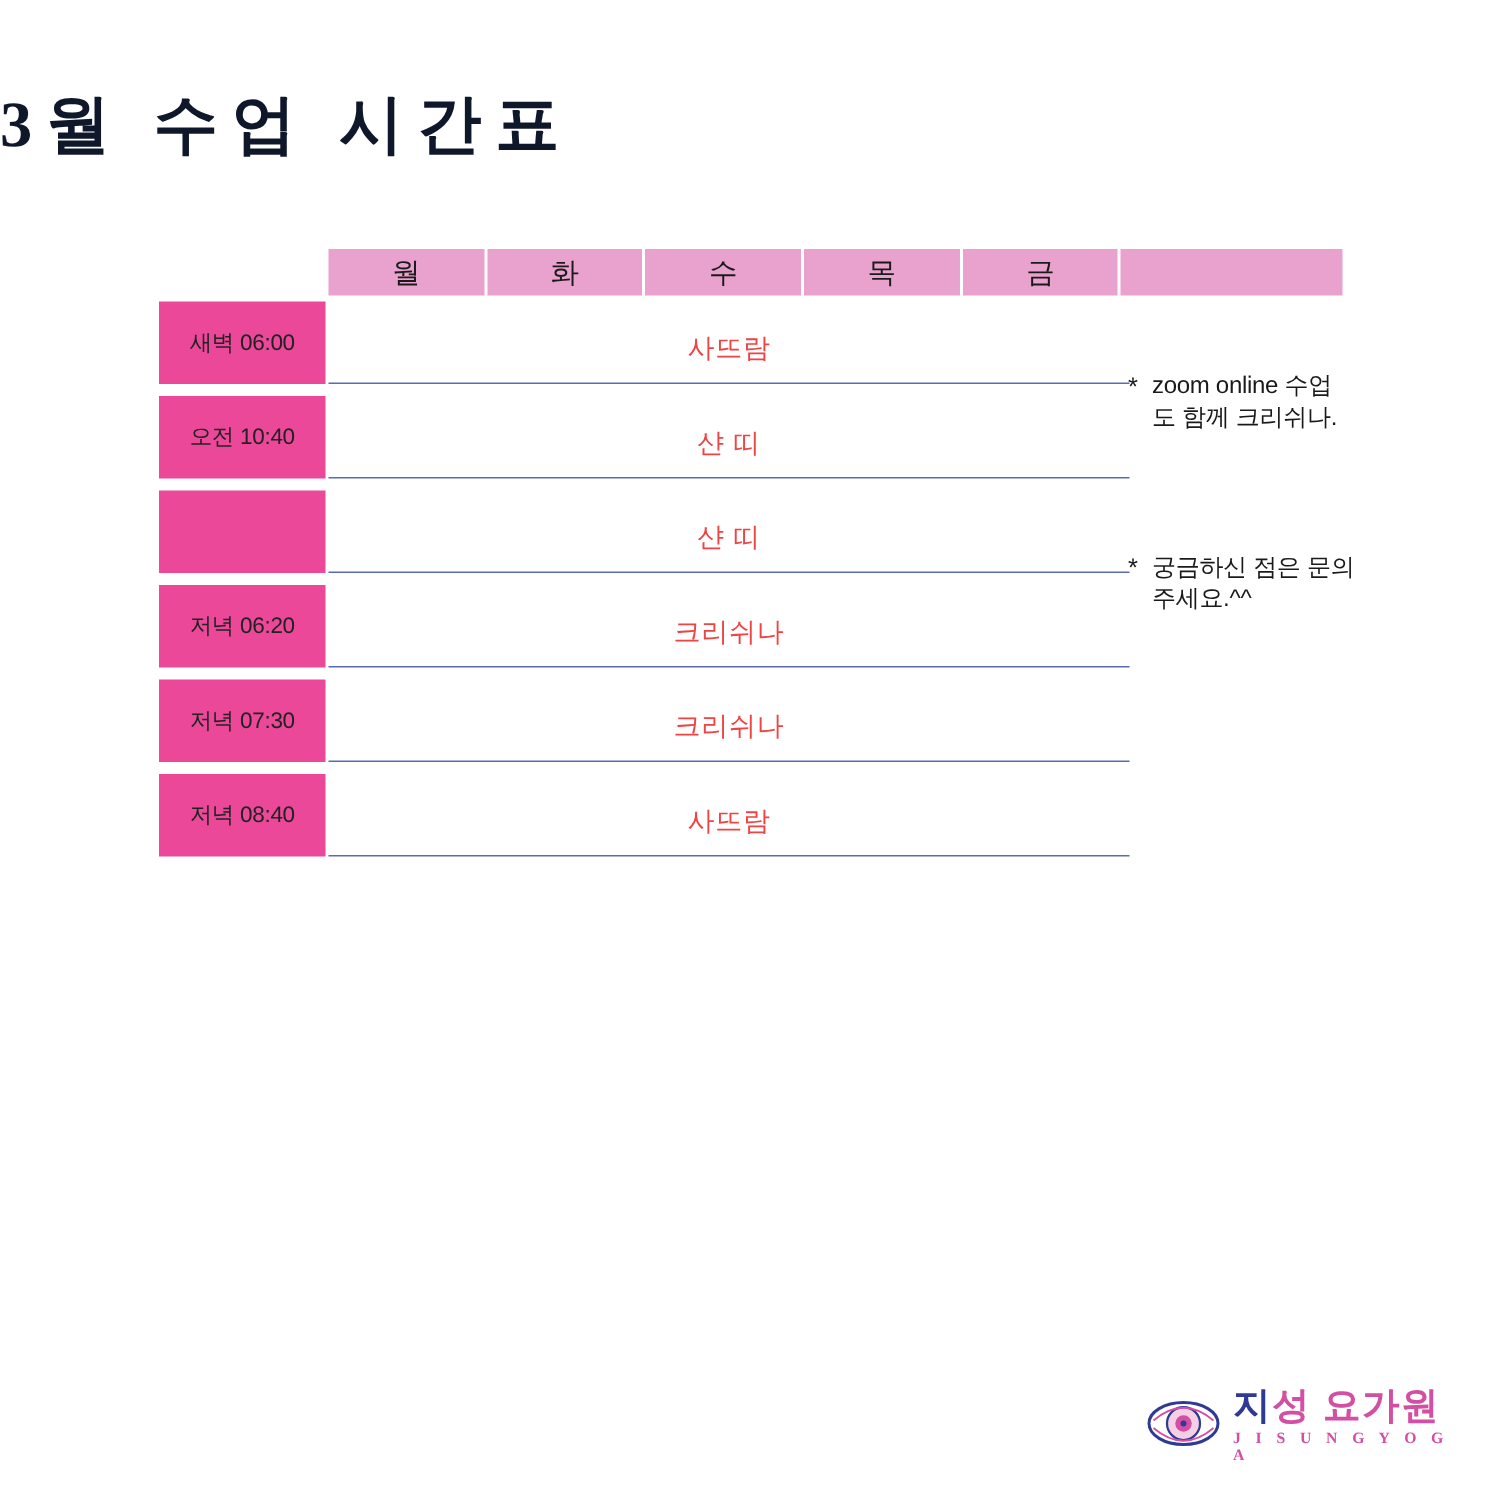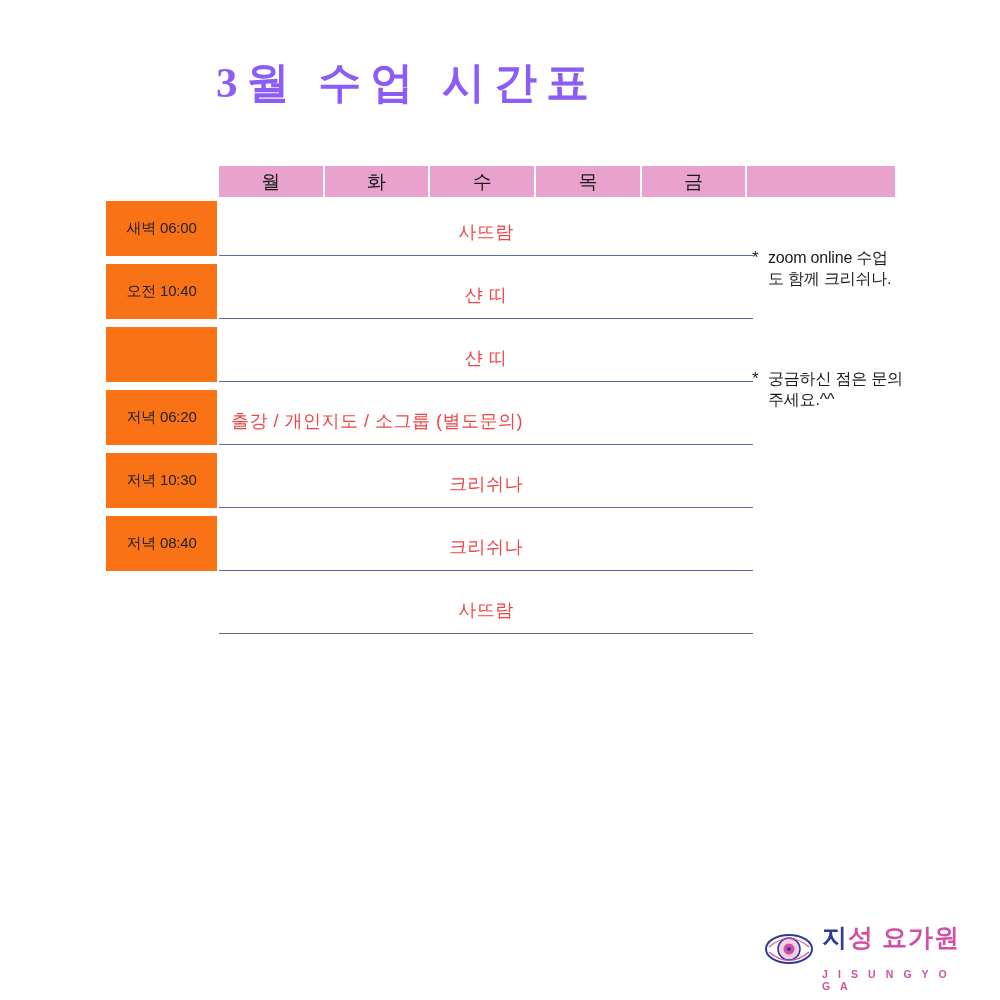--- a/index.html
+++ b/index.html
@@ -14,26 +14,26 @@
     position: relative;
     overflow: hidden;
   }
 
   
   .title {
     position: absolute;
     top: 54px;
     left: 0;
     width: 814px;
-    text-align: center;
+    text-align: left;
     font-family: "Liberation Serif", serif;
     font-weight: bold;
     font-size: 43px;
     letter-spacing: 9px;
-    color: #8b5cf6;
+    color: #0f172a;
   }
 
   
   .header-row {
     position: absolute;
     top: 166px;
     left: 219px;
     width: 676px;
     height: 31px;
     display: flex;
@@ -55,21 +55,21 @@
 
   
   .time-col {
     position: absolute;
     left: 106px;
     width: 111px;
   }
   .time-cell {
     width: 111px;
     height: 55px;
-    background: #f97316;
+    background: #ec4899;
     margin-bottom: 8px;
     display: flex;
     align-items: center;
     justify-content: center;
     font-size: 15px;
     color: #222222;
     letter-spacing: -0.2px;
   }
 
   
@@ -161,21 +161,22 @@
     letter-spacing: 1px;
     color: #d34fa3;
     line-height: 30px;
   }
   .logo-ko .accent { color: #2f3a96; }
   .logo-en {
     font-size: 10.5px;
     letter-spacing: 3.6px;
     color: #d34fa3;
     font-weight: bold;
-    margin-top: 16px;
+    margin-top: 2px;
+    font-family: Liberation Serif, serif;
   }
 </style>
 </head>
 <body>
 
 <div class="title">3월 수업 시간표</div>
 
 <div class="header-row">
   <div class="header-cell hc-w">월</div>
   <div class="header-cell hc-w">화</div>
@@ -183,39 +184,35 @@
   <div class="header-cell hc-w">목</div>
   <div class="header-cell hc-w">금</div>
   <div class="header-cell hc-blank"></div>
 </div>
 
 <div class="time-col" style="top:201px;">
   <div class="time-cell">새벽 06:00</div>
   <div class="time-cell">오전 10:40</div>
   <div class="time-cell"></div>
   <div class="time-cell">저녁 06:20</div>
-  <div class="time-cell">저녁 10:30</div>
+  <div class="time-cell">저녁 07:30</div>
   <div class="time-cell">저녁 08:40</div>
 </div>
 
 <div class="rows">
   <div class="class-row">
     <div class="class-label">사뜨람</div>
     <div class="row-underline"></div>
   </div>
   <div class="class-row">
     <div class="class-label">샨 띠</div>
     <div class="row-underline"></div>
   </div>
   <div class="class-row">
     <div class="class-label">샨 띠</div>
-    <div class="row-underline"></div>
-  </div>
-  <div class="class-row">
-    <div class="class-label left">출강 / 개인지도 / 소그룹 (별도문의)</div>
     <div class="row-underline"></div>
   </div>
   <div class="class-row">
     <div class="class-label">크리쉬나</div>
     <div class="row-underline"></div>
   </div>
   <div class="class-row">
     <div class="class-label">크리쉬나</div>
     <div class="row-underline"></div>
   </div>

